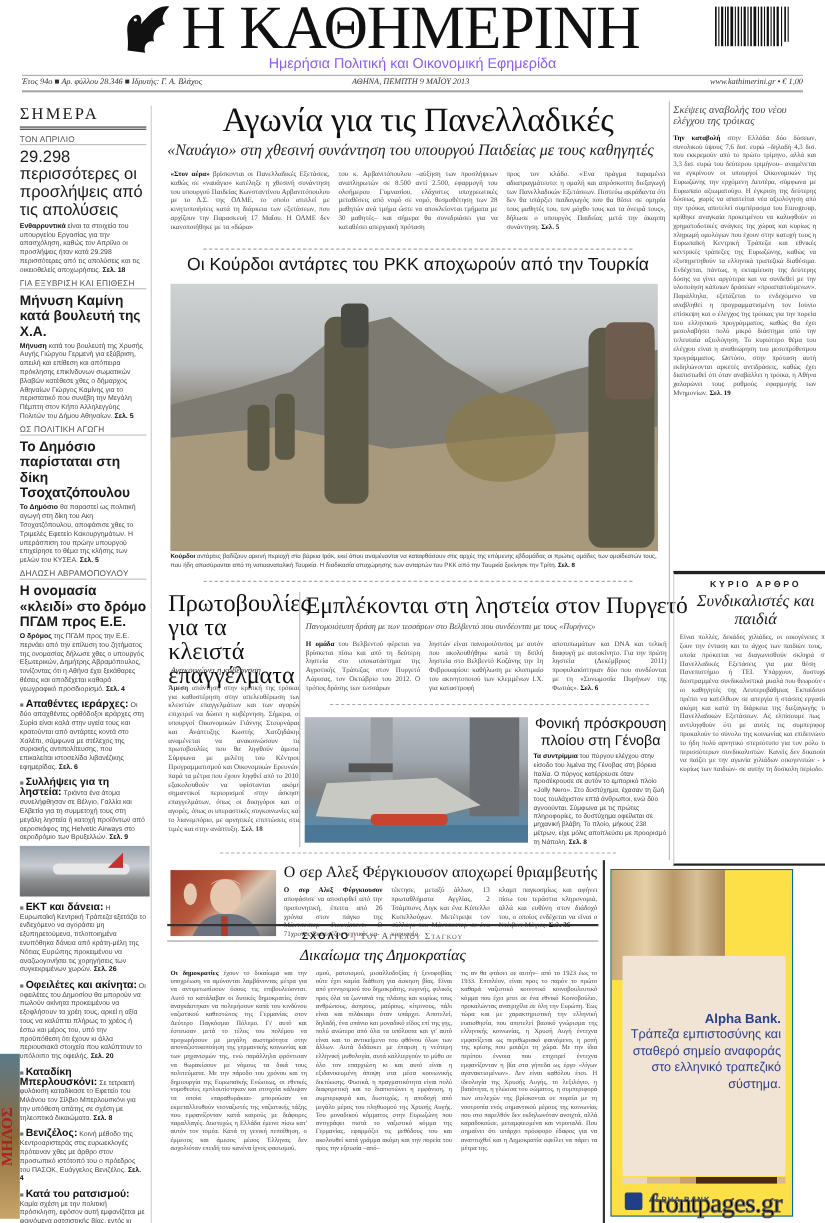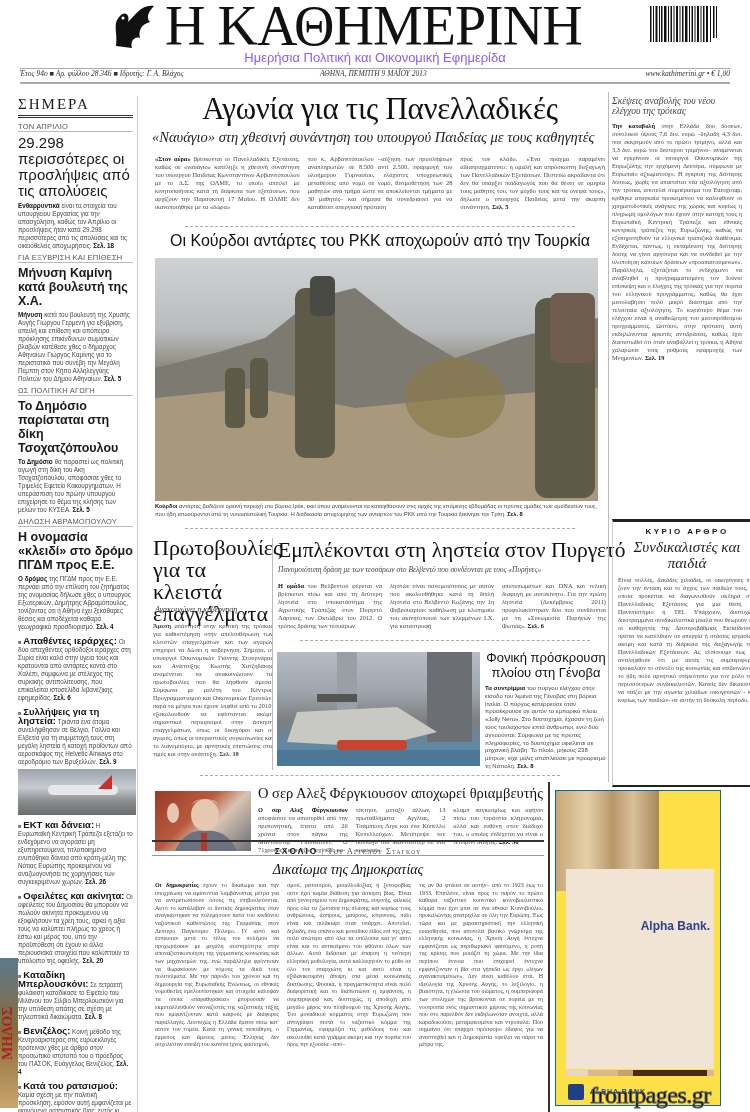--- a/index.html
+++ b/index.html
@@ -270,19 +270,20 @@
   <div class="kyrio-kicker">ΚΥΡΙΟ ΑΡΘΡΟ</div>
   <div class="kyrio-h">Συνδικαλιστές και παιδιά</div>
   <div class="rtext">Είναι πολλές, δεκάδες χιλιάδες, οι οικογένειες που ζουν την ένταση και το άγχος των παιδιών τους, τα οποία πρόκειται να διαγωνισθούν σκληρά στις Πανελλαδικές Εξετάσεις για μια θέση σε Πανεπιστήμιο ή ΤΕΙ. Υπάρχουν, δυστυχώς, διεστραμμένα συνδικαλιστικά μυαλά που θεωρούν ότι οι καθηγητές της Δευτεροβάθμιας Εκπαίδευσης πρέπει να κατέλθουν σε απεργία ή στάσεις εργασίας, ακόμη και κατά τη διάρκεια της διεξαγωγής των Πανελλαδικών Εξετάσεων. Ας ελπίσουμε πως θα αντιληφθούν ότι με αυτές τις συμπεριφορές προκαλούν το σύνολο της κοινωνίας και επιδεινώνουν το ήδη πολύ αρνητικό στερεότυπο για τον ρόλο των περισσότερων συνδικαλιστών. Κανείς δεν δικαιούται να παίζει με την αγωνία χιλιάδων οικογενειών - και κυρίως των παιδιών- σε αυτήν τη δύσκολη περίοδο.</div>
 </div>
 
 <div class="ad">
   <div class="cols"></div>
   <div class="panel"></div>
   <div class="adtext">
     <b>Alpha Bank.</b>
+    <span>Τράπεζα εμπιστοσύνης και σταθερό σημείο αναφοράς στο ελληνικό τραπεζικό σύστημα.</span>
   </div>
   <div class="stripe"></div>
   <div class="logo"></div>
   <div class="logotxt">ALPHA BANK</div>
 </div>
 
 <div class="watermark">frontpages.gr</div>
 
 </body></html>

